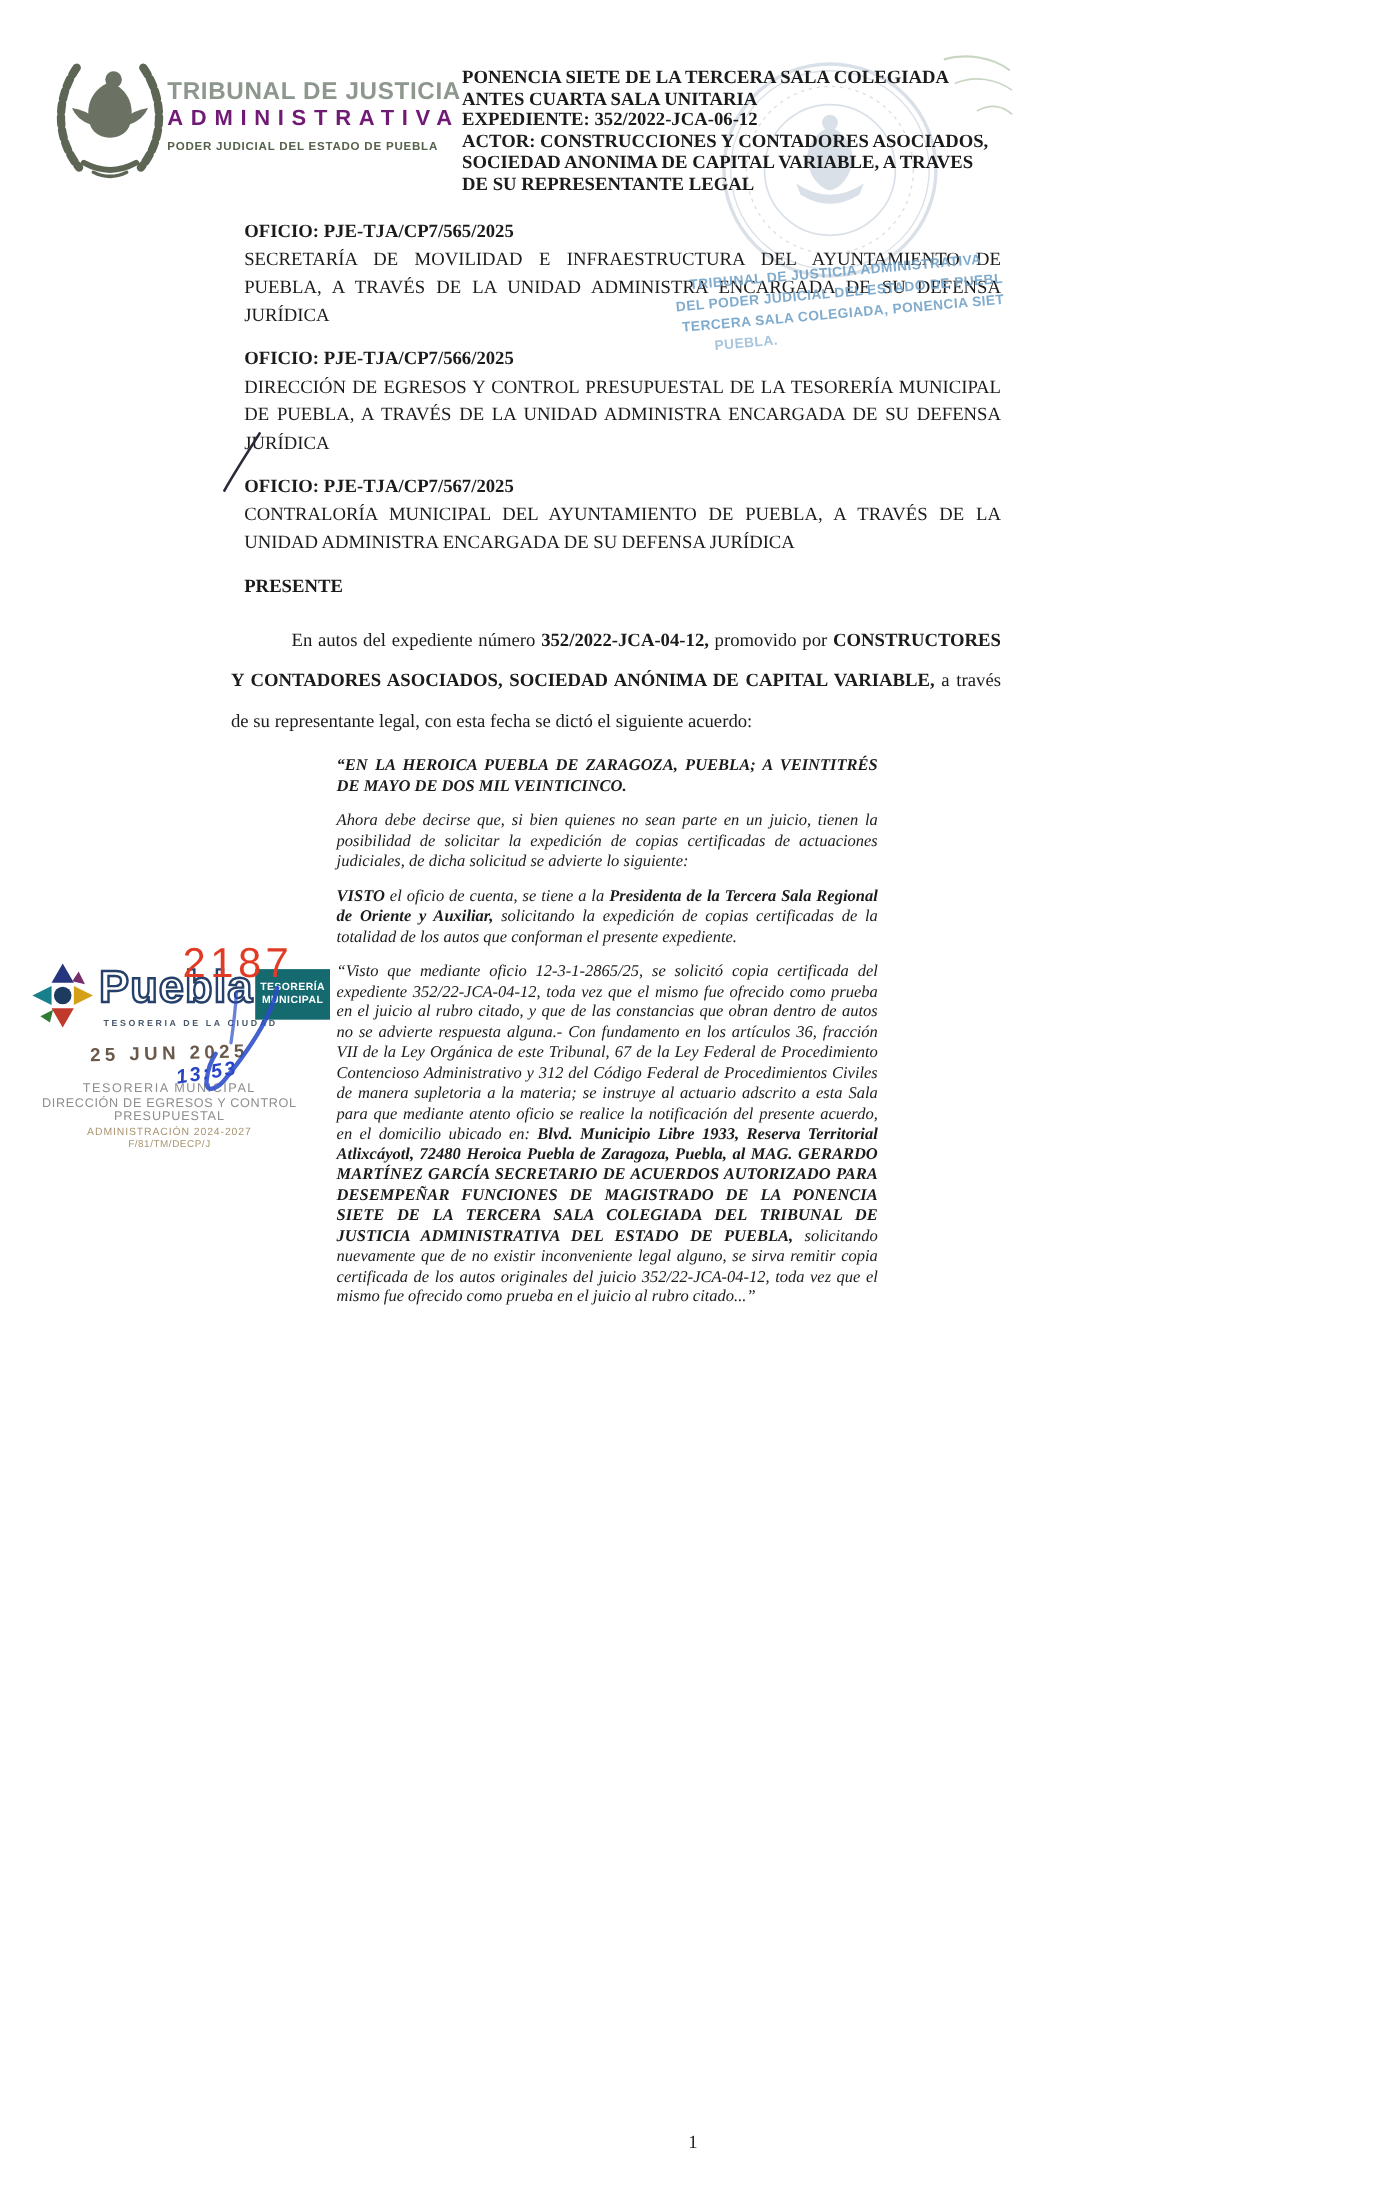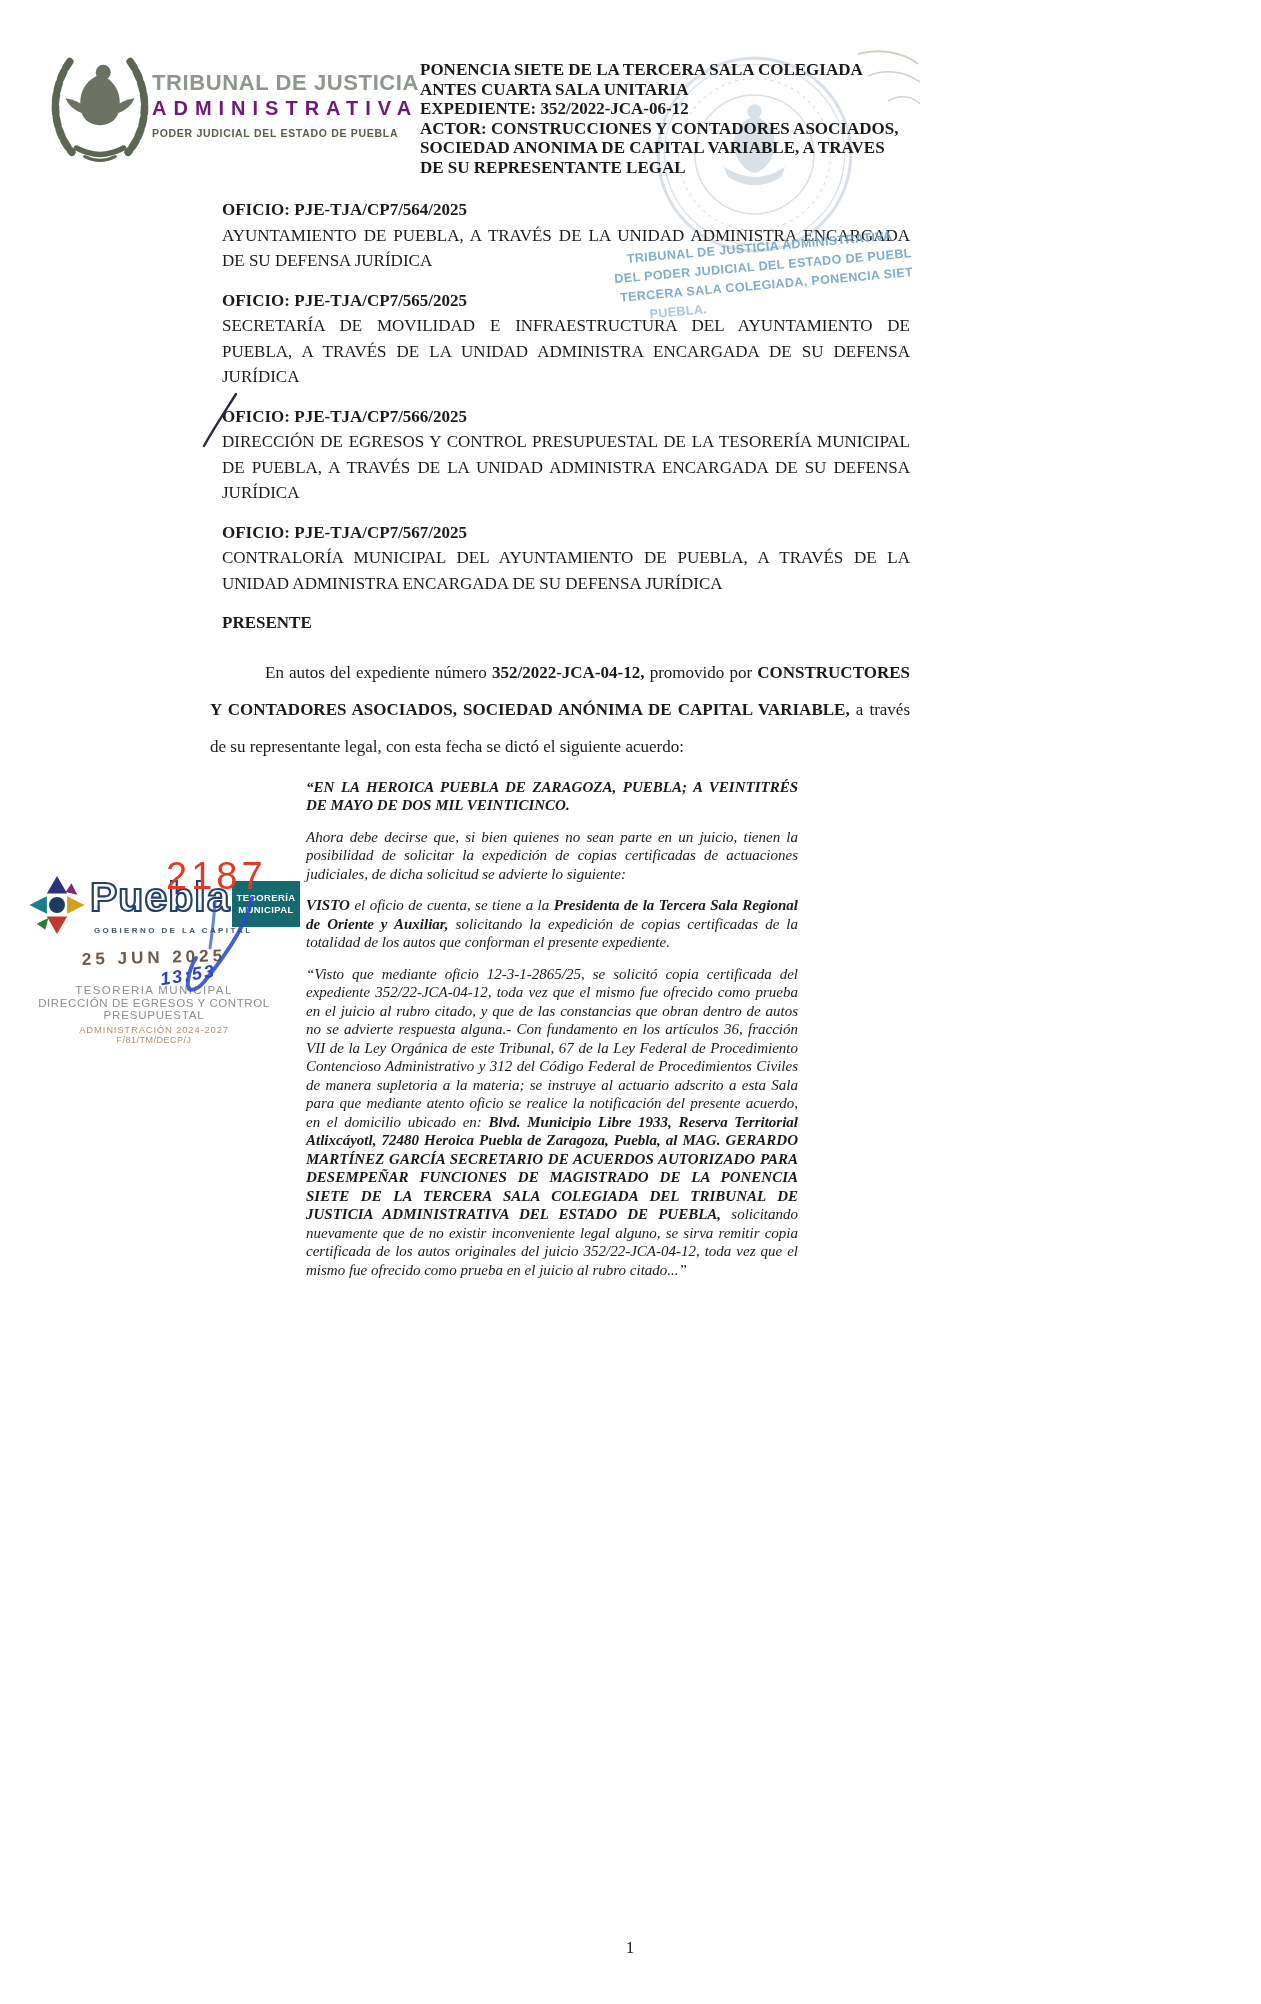--- a/index.html
+++ b/index.html
@@ -141,24 +141,20 @@
 
   <div class="blue-stamp">
     <div>TRIBUNAL DE JUSTICIA ADMINISTRATIVA</div>
     <div style="margin-left:-14px;">DEL PODER JUDICIAL DEL ESTADO DE PUEBL</div>
     <div style="margin-left:-10px;">TERCERA SALA COLEGIADA, PONENCIA SIET</div>
     <div style="margin-left:18px; opacity:.7;">PUEBLA.</div>
   </div>
 
   <div class="content">
 
-    <div class="recipient">
-      <div class="oficio-line">OFICIO: PJE-TJA/CP7/564/2025</div>
-      <div class="recipient-name">AYUNTAMIENTO DE PUEBLA, A TRAVÉS DE LA UNIDAD ADMINISTRA ENCARGADA DE SU DEFENSA JURÍDICA</div>
-    </div>
 
     <div class="recipient">
       <div class="oficio-line">OFICIO: PJE-TJA/CP7/565/2025</div>
       <div class="recipient-name">SECRETARÍA DE MOVILIDAD E INFRAESTRUCTURA DEL AYUNTAMIENTO DE PUEBLA, A TRAVÉS DE LA UNIDAD ADMINISTRA ENCARGADA DE SU DEFENSA JURÍDICA</div>
     </div>
 
     <div class="recipient">
       <div class="oficio-line">OFICIO: PJE-TJA/CP7/566/2025</div>
       <div class="recipient-name">DIRECCIÓN DE EGRESOS Y CONTROL PRESUPUESTAL DE LA TESORERÍA MUNICIPAL DE PUEBLA, A TRAVÉS DE LA UNIDAD ADMINISTRA ENCARGADA DE SU DEFENSA JURÍDICA</div>
     </div>
@@ -191,21 +187,21 @@
     <svg class="puebla-icon" viewBox="0 0 40 42">
       <polygon points="20,1 27,13 13,13" fill="#27357e"></polygon>
       <polygon points="39,21 27,27 27,15" fill="#d4a017"></polygon>
       <polygon points="20,41 13,29 27,29" fill="#c0392b"></polygon>
       <polygon points="1,21 13,15 13,27" fill="#17808a"></polygon>
       <polygon points="30,6 34,14 26,12" fill="#7a2d6e"></polygon>
       <polygon points="6,34 14,30 12,38" fill="#2e7d32"></polygon>
       <circle cx="20" cy="21" r="5.5" fill="#1d3a5f"></circle>
     </svg>
     <div class="puebla-word">Puebla</div>
-    <div class="puebla-sub">GOBIERNO DE LA CAPITAL</div>
+    <div class="puebla-sub">TESORERIA DE LA CIUDAD</div>
     <div class="puebla-badge">
       <div class="badge-l1">TESORERÍA</div>
       <div class="badge-l2">MUNICIPAL</div>
     </div>
   </div>
 
   <svg class="pen-check" width="120" height="120" viewBox="0 0 120 120">
     <path d="M100,8 C96,30 78,60 52,92 C44,101 34,104 36,91 C37,82 40,74 44,68" fill="none" stroke="#2b4bc8" stroke-width="4" stroke-linecap="round" opacity="0.88"></path>
     <path d="M63,12 C62,28 60,44 58,58" fill="none" stroke="#2b4bc8" stroke-width="3" stroke-linecap="round" opacity="0.7"></path>
   </svg>

